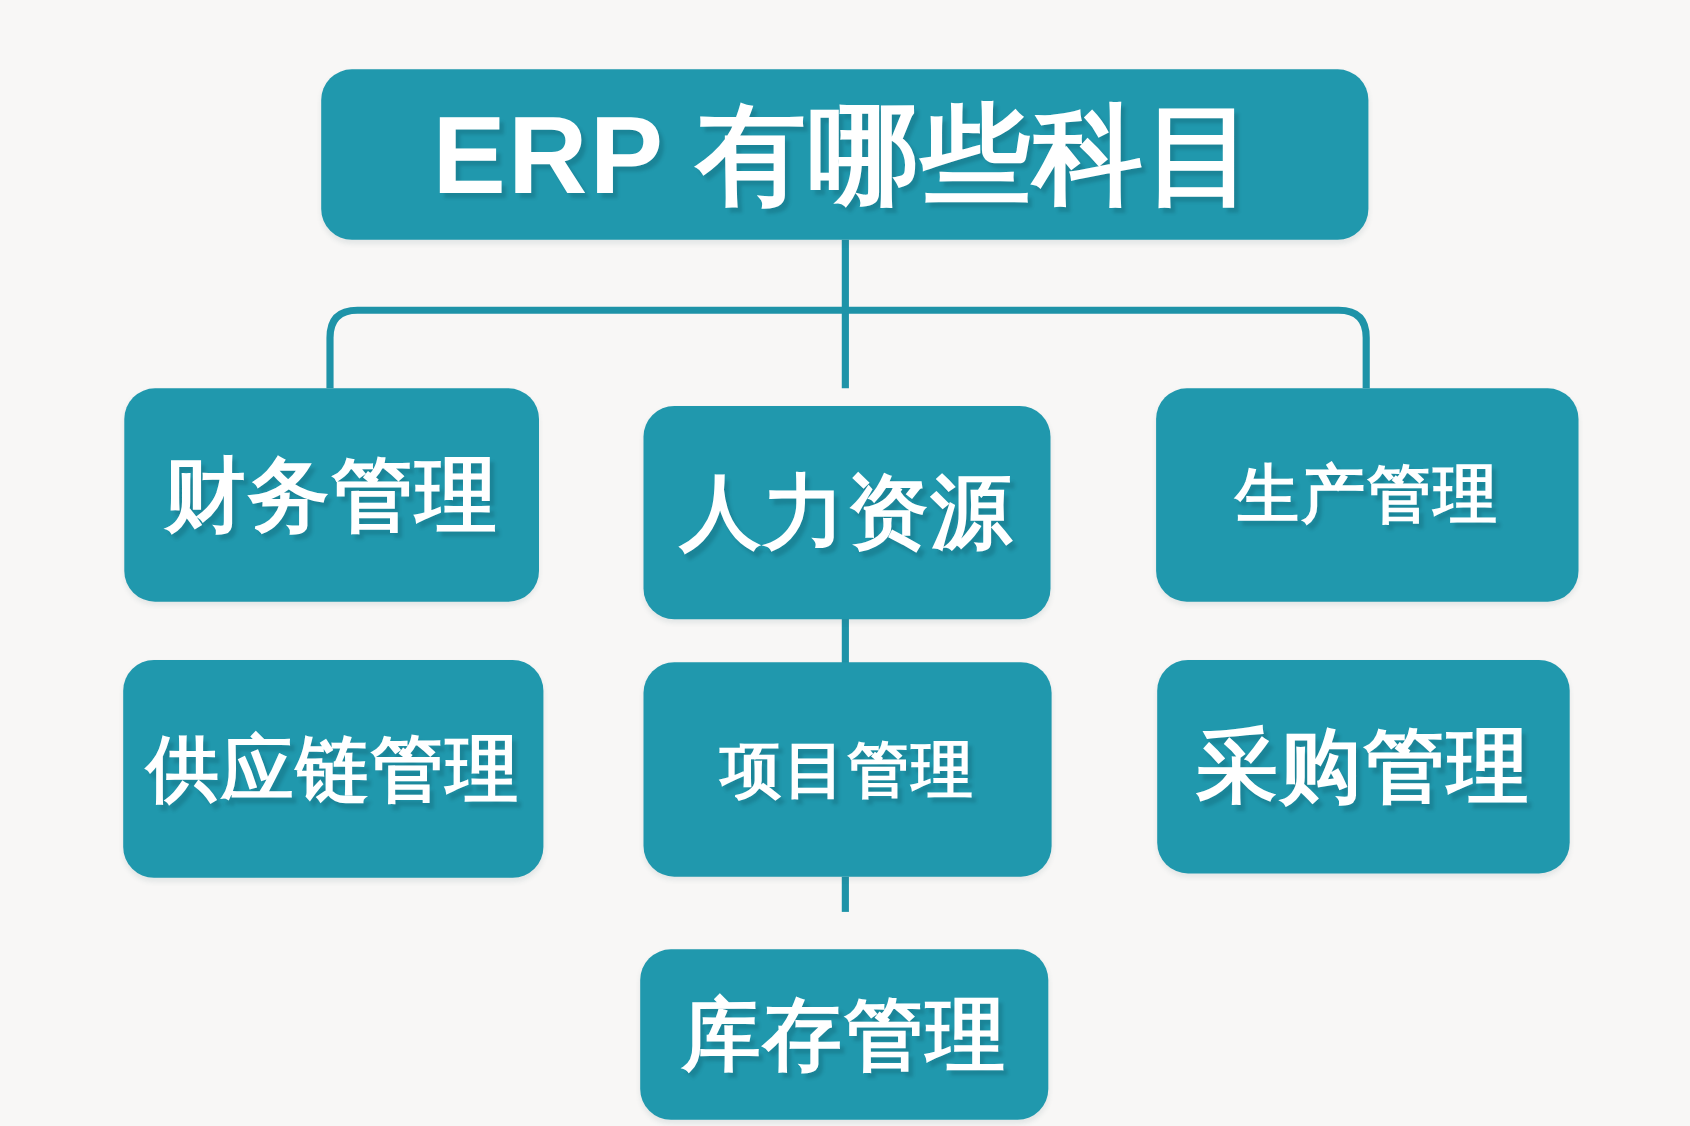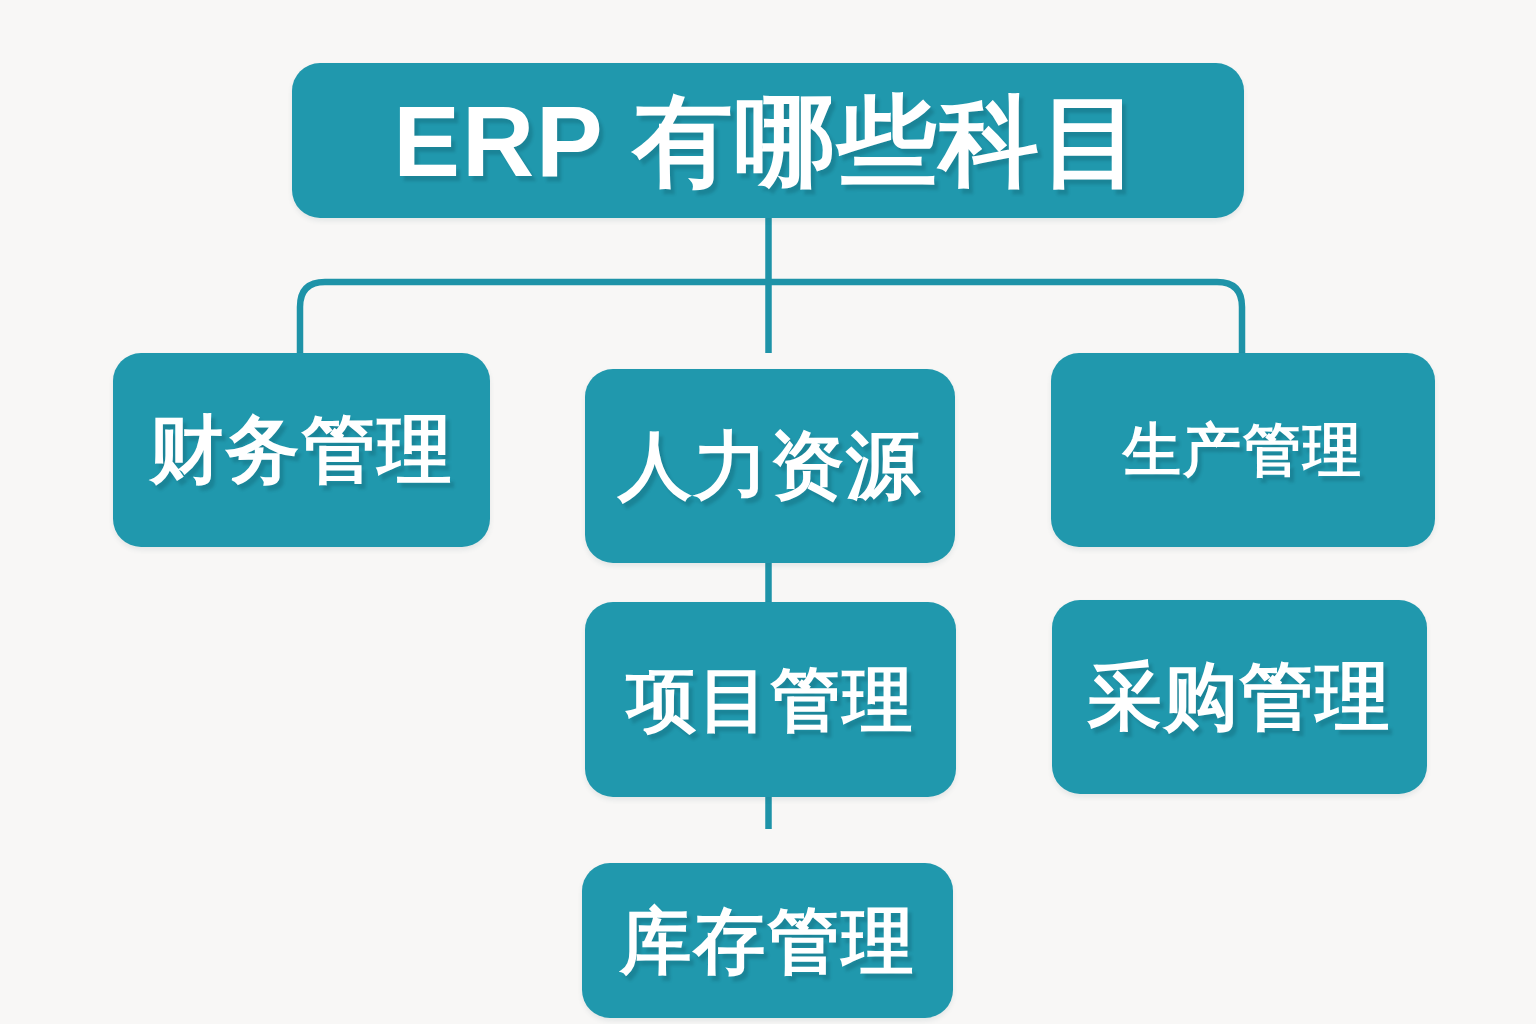--- a/index.html
+++ b/index.html
@@ -46,21 +46,21 @@
   }
   .node-title{
     left:292px; top:63px; width:952px; height:155px;
     border-radius:28px;
     font-size:100px;
   }
   .node-financial   { left:113px;  top:353px; width:377px; height:194px; font-size:74px; }
   .node-hr          { left:585px;  top:353px; width:370px; height:194px; font-size:74px;margin-top:16px; }
   .node-production  { left:1051px; top:353px; width:384px; height:194px; font-size:58px; }
   .node-supply      { left:112px;  top:600px; width:382px; height:198px; font-size:66px; }
-  .node-project     { left:585px;  top:602px; width:371px; height:195px; font-size:70px;text-align:center; }
+  .node-project     { left:585px;  top:602px; width:371px; height:195px; font-size:56px;text-align:center; }
   .node-procurement { left:1052px; top:600px; width:375px; height:194px; font-size:74px; }
   .node-inventory   { left:582px;  top:828px; width:371px; height:155px; font-size:72px;margin-top:35px; }
 </style>
 </head>
 <body>
 
 <div class="canvas">
 
   <svg class="connectors" viewBox="0 0 1536 1024" xmlns="http://www.w3.org/2000/svg">
     <g fill="none" stroke="var(--line)" stroke-width="6.5">
@@ -80,20 +80,23 @@
   </div>
 
   <div class="node node-hr">
     <span class="label">人力资源</span>
   </div>
 
   <div class="node node-production">
     <span class="label">生产管理</span>
   </div>
 
+  <div class="node node-supply">
+    <span class="label">供应链管理</span>
+  </div>
 
   <div class="node node-project">
     <span class="label">项目管理</span>
   </div>
 
   <div class="node node-procurement">
     <span class="label">采购管理</span>
   </div>
 
   <div class="node node-inventory">

